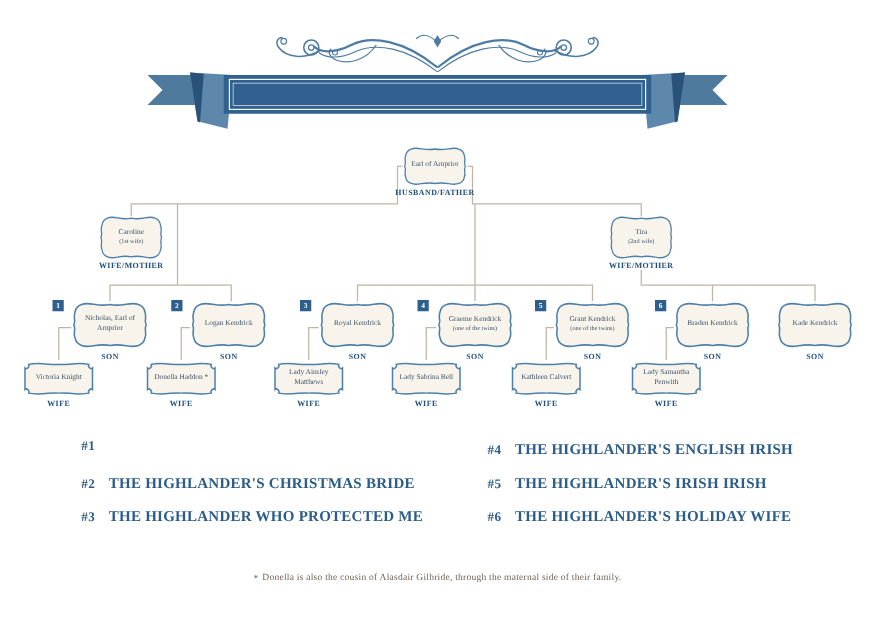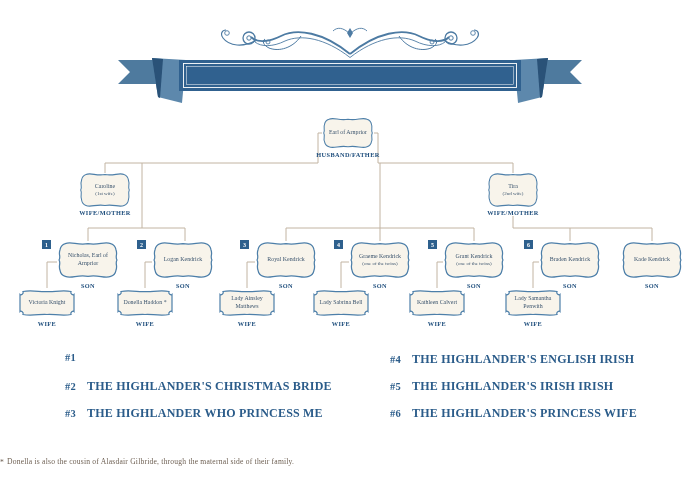--- a/index.html
+++ b/index.html
@@ -22,21 +22,21 @@
   .role{position:absolute;z-index:3;text-align:center;font-weight:bold;color:#1d4d7c;
     font-size:6.3px;letter-spacing:.4px;}
   .badge{position:absolute;z-index:4;width:9px;height:9px;background:#2e608d;color:#fff;
     font-size:6px;font-weight:bold;display:flex;align-items:center;justify-content:center;}
   
   .bookcol{position:absolute;z-index:3;color:#2b5c8a;font-weight:bold;}
   .book-row{display:flex;align-items:baseline;height:27px;}
   .book-num{font-size:10.5px;width:22px;letter-spacing:.3px;}
   .book-title{font-size:12px;letter-spacing:.2px;white-space:nowrap;}
   
-  .footnote{position:absolute;left:0;top:457px;width:700px;text-align:left;z-index:3;
+  .footnote{position:absolute;left:0;top:457px;width:700px;text-align:center;z-index:3;
     color:#6f6154;font-size:7.6px;letter-spacing:.2px;}
   .footnote .fb{display:inline-block;transform:translateY(1px);margin-right:3px;}
 </style>
 </head>
 <body>
 
 <div class="stage">
 
   <svg class="layer" style="left:205px;top:24px;z-index:2" width="290" height="38" viewBox="0 0 290 38">
     <g fill="none" stroke="#4d7ba3">
@@ -283,35 +283,35 @@
   <div class="bookcol" style="left:65px;top:352px">
     <div class="book-row">
         <span class="book-num">#1</span>
       </div>
     <div class="book-row">
         <span class="book-num">#2</span>
         <span class="book-title">THE HIGHLANDER'S CHRISTMAS BRIDE</span>
       </div>
     <div class="book-row">
         <span class="book-num">#3</span>
-        <span class="book-title">THE HIGHLANDER WHO PRINCESS ME</span>
+        <span class="book-title">THE HIGHLANDER WHO PROTECTED ME</span>
       </div>
   </div>
   <div class="bookcol" style="left:390px;top:352px">
     <div class="book-row">
         <span class="book-num">#4</span>
         <span class="book-title">THE HIGHLANDER'S ENGLISH IRISH</span>
       </div>
     <div class="book-row">
         <span class="book-num">#5</span>
         <span class="book-title">THE HIGHLANDER'S IRISH IRISH</span>
       </div>
     <div class="book-row">
         <span class="book-num">#6</span>
-        <span class="book-title">THE HIGHLANDER'S PRINCESS WIFE</span>
+        <span class="book-title">THE HIGHLANDER'S HOLIDAY WIFE</span>
       </div>
   </div>
 
   <div class="footnote">
     <span class="fb">*</span><span>Donella is also the cousin of Alasdair Gilbride, through the maternal side of their family.</span>
   </div>
 
 </div>
 
 </body></html>

